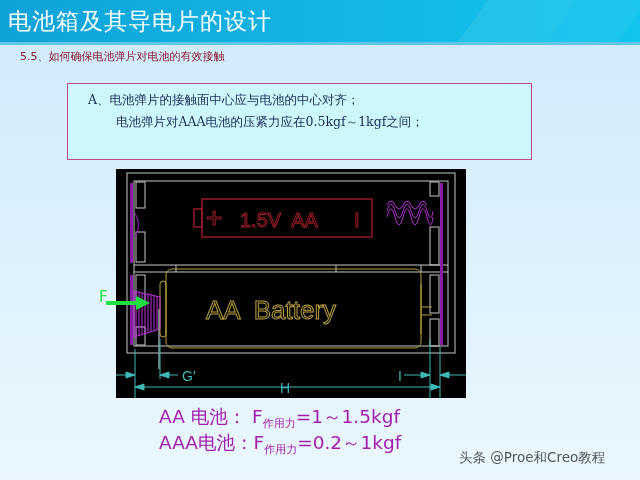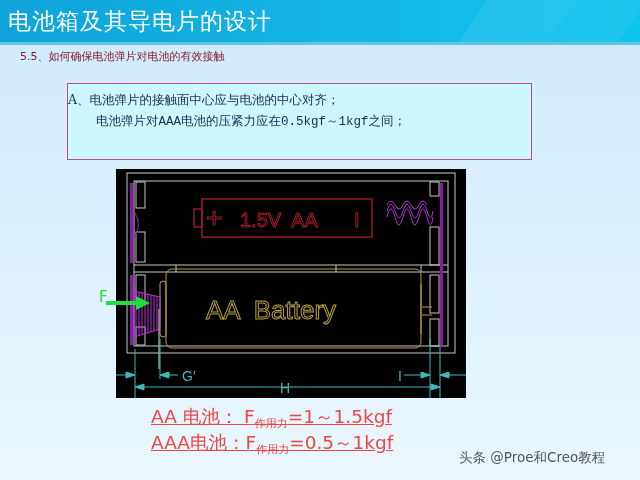--- a/index.html
+++ b/index.html
@@ -3,25 +3,25 @@
 <meta charset="utf-8">
 <style>
 *{margin:0;padding:0;box-sizing:border-box;}
 html,body{width:640px;height:480px;overflow:hidden;}
 body{position:relative;font-family:"DejaVu Sans",sans-serif;background:linear-gradient(180deg,#cfeafb 0%,#dff2fd 60%,#eaf7fe 100%);}
 .header{position:absolute;left:0;top:0;width:640px;height:42px;background:linear-gradient(90deg,#0fa3d9 0%,#13b6e4 55%,#10c4ee 100%);overflow:hidden;}
 .header .facet{position:absolute;background:rgba(255,255,255,0.08);transform:skewX(-35deg);}
 .header .title{position:absolute;left:8px;top:6px;font-size:23px;color:#ffffff;letter-spacing:1px;}
 .header-line{position:absolute;left:0;top:42px;width:640px;height:3px;background:#5fc6e4;}
 .subtitle{position:absolute;left:20px;top:49px;font-size:11px;color:#8b1c2c;}
-.rules{position:absolute;left:67px;top:83px;width:465px;height:77px;background:#cdf8fb;border:1px solid #c04b8a;padding:5px 0 0 0;font-family:"DejaVu Serif",serif;font-size:12.5px;color:#1a2a5a;line-height:22px;}
-.rules .ind{padding-left:28px;font-family:Liberation Mono, monospace;}
+.rules{position:absolute;left:67px;top:83px;width:465px;height:77px;background:#cdf8fb;border:1px solid #c04b8a;padding:5px 0 0 20px;font-family:"DejaVu Serif",serif;font-size:12.5px;color:#1a2a5a;line-height:22px;}
+.rules .ind{padding-left:28px;}
 .diagram{position:absolute;left:116px;top:169px;width:350px;height:229px;background:#000;}
 .diagram svg{display:block;}
-.formula{position:absolute;left:151px;font-size:18.5px;color:#ef4444;white-space:nowrap;text-decoration:underline;}
+.formula{position:absolute;left:159px;font-size:18.5px;color:#a21caf;white-space:nowrap;}
 .formula sub{font-size:11px;vertical-align:-4px;}
 .watermark{position:absolute;left:447px;top:449px;font-size:13.5px;color:#555;white-space:nowrap;margin-left:12px;}
 </style>
 </head>
 <body>
 
 <div class="header">
   <div class="facet" style="left:470px;top:-10px;width:90px;height:70px;"></div>
   <div class="facet" style="left:560px;top:-10px;width:70px;height:70px;background:rgba(255,255,255,0.05);"></div>
   <div class="title">电池箱及其导电片的设计</div>
@@ -129,16 +129,16 @@
 <svg style="position:absolute;left:96px;top:287px;" width="60" height="26">
   <line x1="10" y1="16" x2="42" y2="16" stroke="#20e040" stroke-width="4"></line>
   <polygon points="54,16 40,9 40,23" fill="#20e040"></polygon>
 </svg>
 <div style="position:absolute;left:99px;top:288px;font-size:15px;color:#20e040;">F</div>
 
 <div class="formula" style="top:404px;">
   <span>AA  电池：  F</span><sub>作用力</sub><span>=1～1.5kgf</span>
 </div>
 <div class="formula" style="top:430px;">
-  <span>AAA电池：F</span><sub>作用力</sub><span>=0.5～1kgf</span>
+  <span>AAA电池：F</span><sub>作用力</sub><span>=0.2～1kgf</span>
 </div>
 
 <div class="watermark">头条 @Proe和Creo教程</div>
 
 </body></html>

